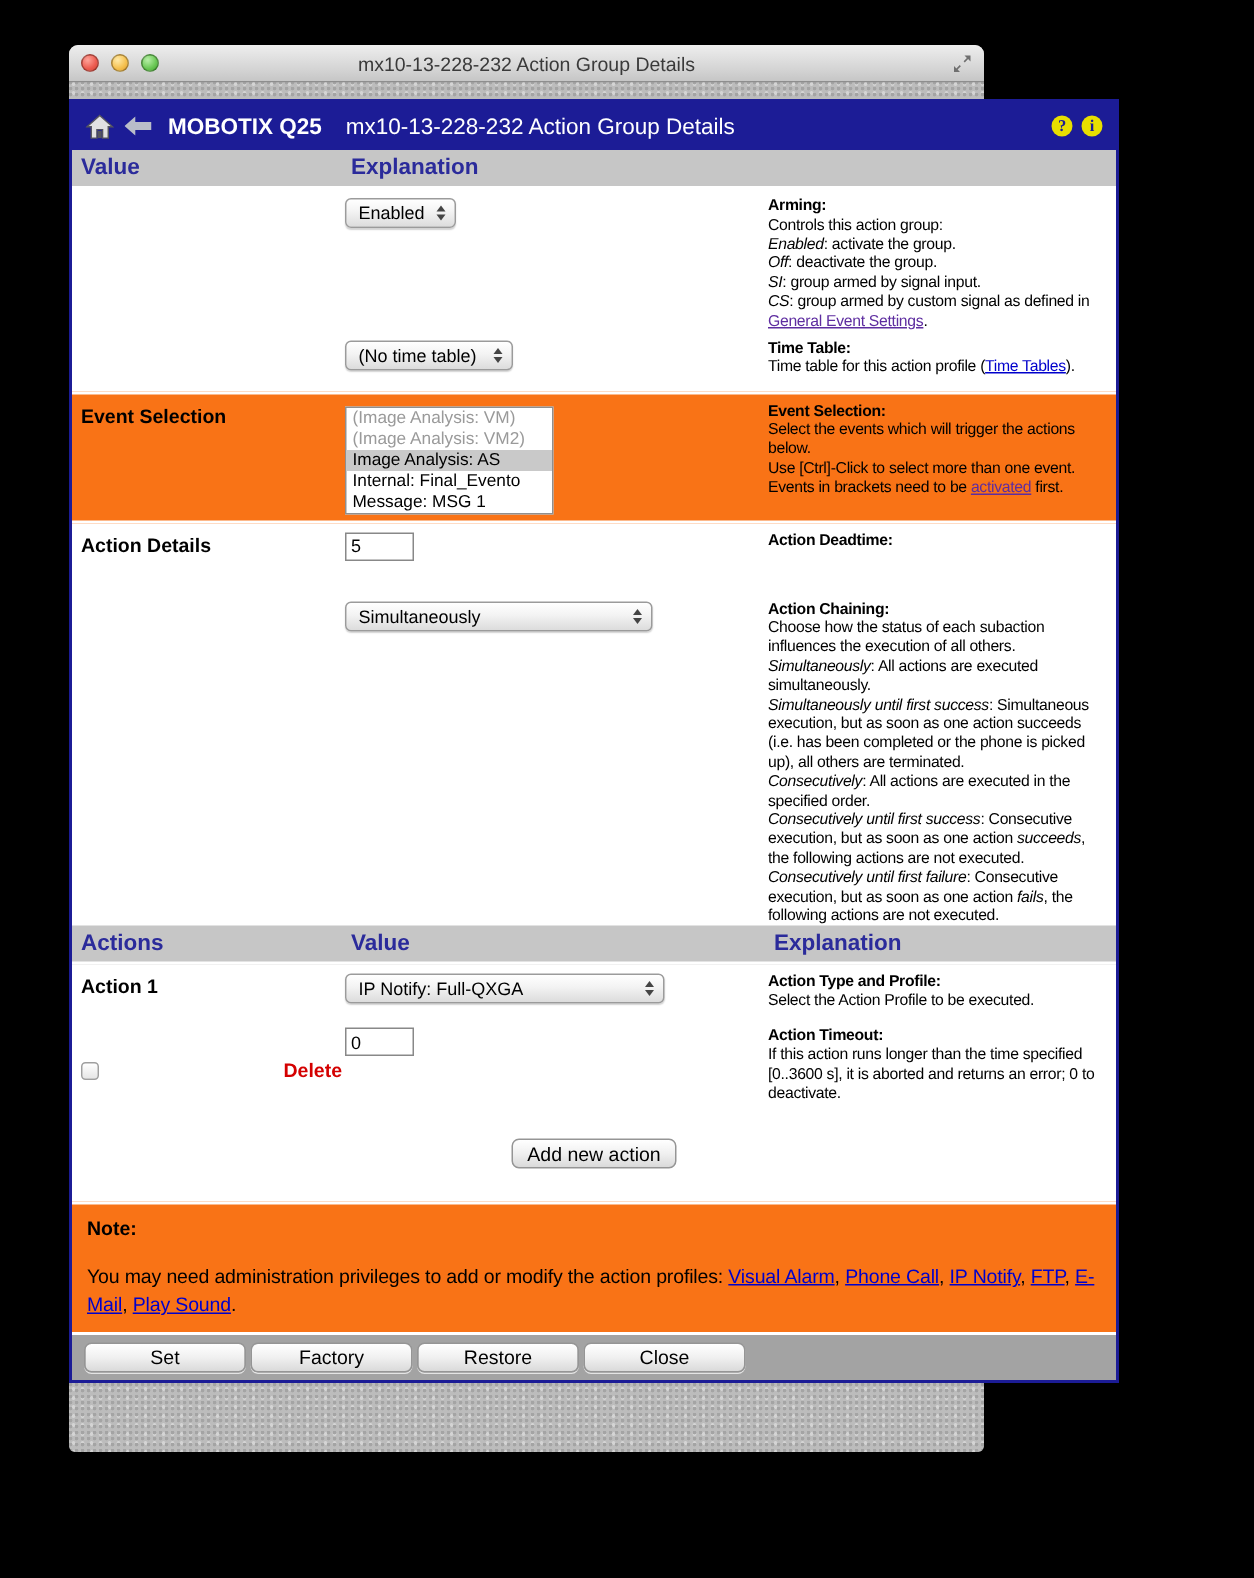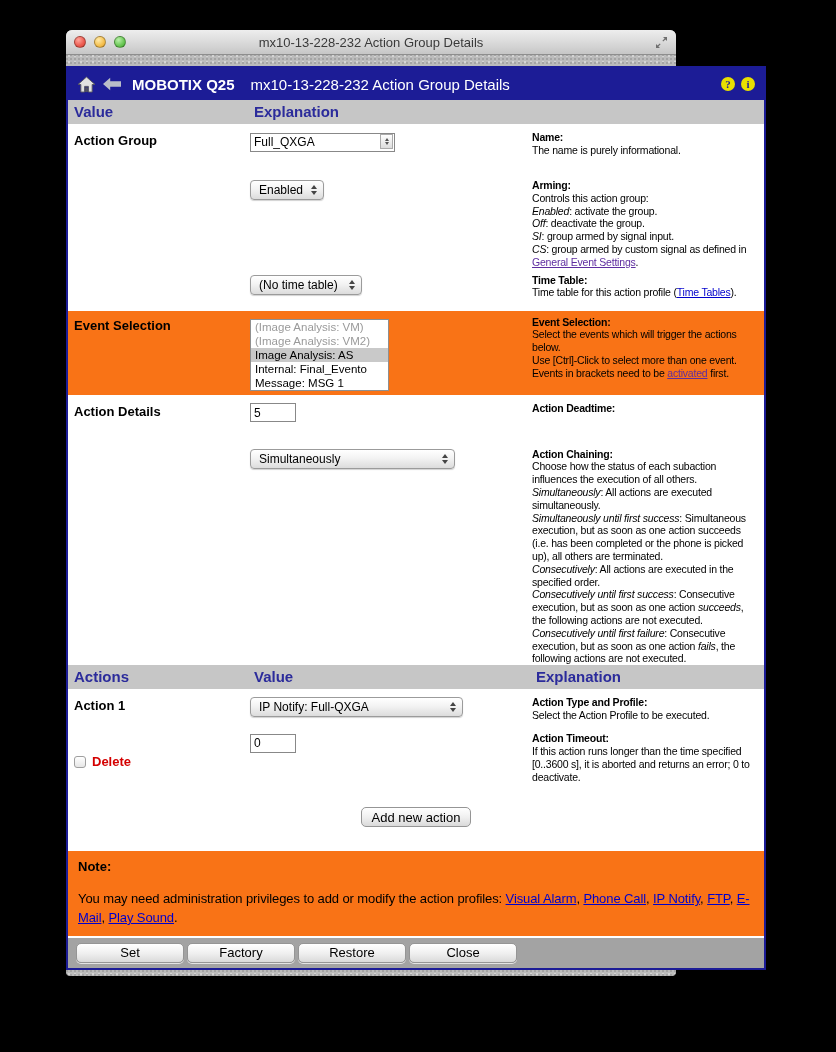--- a/index.html
+++ b/index.html
@@ -7,29 +7,29 @@
     --delete-red:#d40000; --help-badge:#e8df00;
   }
   *{box-sizing:border-box;}
   html,body{margin:0;padding:0;}
   body{
     width:836px;height:1052px;background:#000;position:relative;overflow:hidden;
     font-family:"Liberation Sans",sans-serif;
   }
   
   .window{
-    position:absolute;left:66px;top:30px;width:610px;min-height:938px;
+    position:absolute;left:46px;top:30px;width:610px;min-height:938px;
     border-radius:6px 6px 4px 4px;
     box-shadow:0 22px 55px 8px rgba(0,0,0,.85), 0 2px 10px rgba(0,0,0,.6);
     background-color:#bcbcbc;
     background-image:
       radial-gradient(circle at 1px 1px, #a4a4a4 1px, transparent 1.5px),
       radial-gradient(circle at 3px 2px, #d4d4d4 1px, transparent 1.5px);
     background-size:4px 4px,6px 6px;
-    padding-bottom:6px;
+    padding-bottom:22px;
   }
   .titlebar{
     height:25px;border-radius:6px 6px 0 0;
     background:linear-gradient(#eeeeee,#d3d3d3 70%,#c6c6c6);
     border-bottom:1px solid #8e8e8e;
     display:flex;align-items:center;padding:0 8px;position:relative;
   }
   .tlights{display:flex;gap:8px;}
   .tl{width:12px;height:12px;border-radius:50%;border:1px solid rgba(0,0,0,.3);}
   .tl.red{background:radial-gradient(circle at 35% 30%, #ffa59b, #ec5b50 60%, #cf4333);}
@@ -92,21 +92,21 @@
     box-shadow:0 1px 1px rgba(0,0,0,.18);font-size:12px;padding:0 6px 0 8px;cursor:pointer;
   }
   .stepper{display:flex;flex-direction:column;gap:2px;margin-left:8px;}
   .stepper .tu{width:0;height:0;border-left:3.5px solid transparent;border-right:3.5px solid transparent;border-bottom:4.5px solid #444;}
   .stepper .td{width:0;height:0;border-left:3.5px solid transparent;border-right:3.5px solid transparent;border-top:4.5px solid #444;}
   .w-arming{width:74px;} .w-tt{width:112px;} .w-chain{width:205px;} .w-prof{width:213px;}
   .listbox{width:139px;border:1px solid #8f8f8f;background:#fff;font-size:11.5px;margin-top:2px;cursor:default;}
   .lopt{padding:0 4px;height:14px;line-height:14px;white-space:nowrap;overflow:hidden;}
   .lopt.disabled{color:#9a9a9a;}
   .lopt.selected{background:#c9c9c9;}
-  .cbrow{display:flex;align-items:center;gap:6px;padding:7px 0 0 6px;}
+  .cbrow{display:flex;align-items:center;gap:6px;padding:7px 0 0 6px;justify-content:space-between;}
   .cb{width:12px;height:12px;border:1px solid #9f9f9f;border-radius:3px;
       background:linear-gradient(#fff,#e6e6e6);cursor:pointer;flex:0 0 auto;}
   .del{font-weight:bold;font-size:13px;color:var(--delete-red);cursor:pointer;}
   .centerrow{display:flex;justify-content:center;align-items:flex-start;padding:18px 0 22px;min-height:60px;}
   .mbtn{
     height:20px;border:1px solid #959595;border-radius:5px;
     background:linear-gradient(#ffffff,#f0f0f0 50%,#dadada);
     font:13px "Liberation Sans",sans-serif;box-shadow:0 1px 0 rgba(255,255,255,.7);
     cursor:pointer;padding:0 10px;
   }
@@ -156,36 +156,20 @@
       <span class="spacer"></span>
       <span class="badge">?</span>
       <span class="badge">i</span>
     </div>
 
     <div class="sechdr">
       <div>Value</div>
       <div>Explanation</div>
     </div>
 
-    <div class="row rh48">
-      <div class="lbl">Action Group</div>
-      <div class="val">
-        <span class="namewrap">
-          <input class="tinput" value="Full_QXGA" style="">
-          <span class="combo">
-              <span class="tu"></span>
-              <span class="td"></span>
-            </span>
-        </span>
-      </div>
-      <div class="exp">
-        <div class="etitle">Name:</div>
-        <div><span>The name is purely informational.</span></div>
-      </div>
-    </div>
 
     <div class="row rh92">
       <div class="lbl"></div>
       <div class="val">
         <span class="popup w-arming">
           <span>Enabled</span>
           <span class="stepper">
               <span class="tu"></span>
               <span class="td"></span>
             </span>

